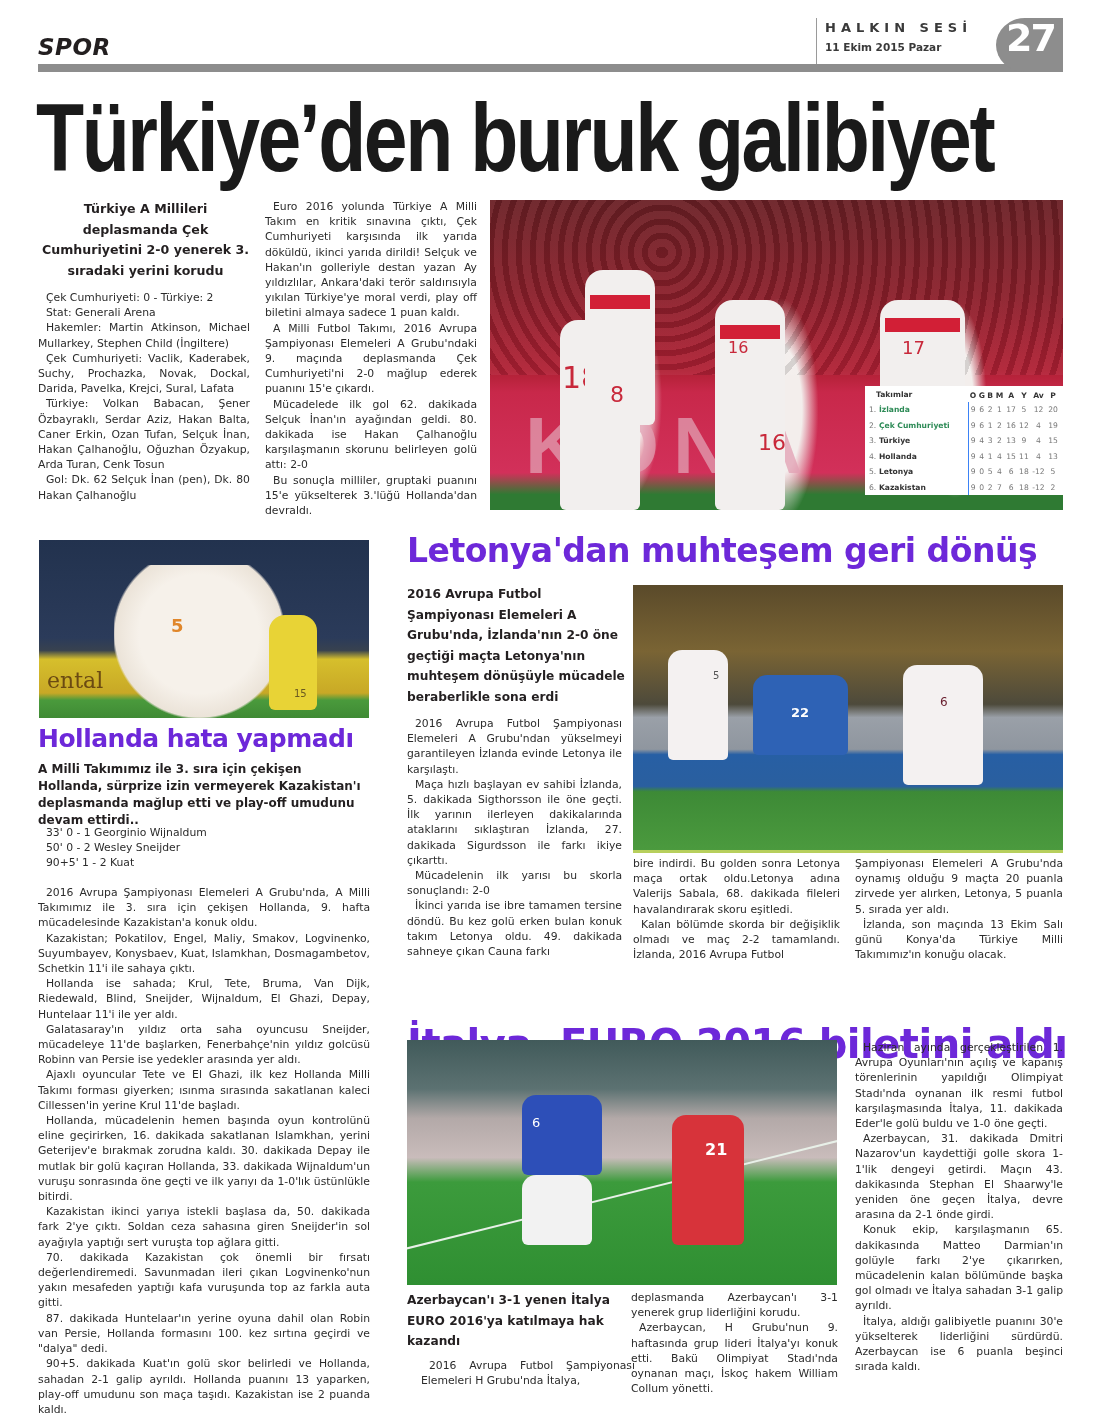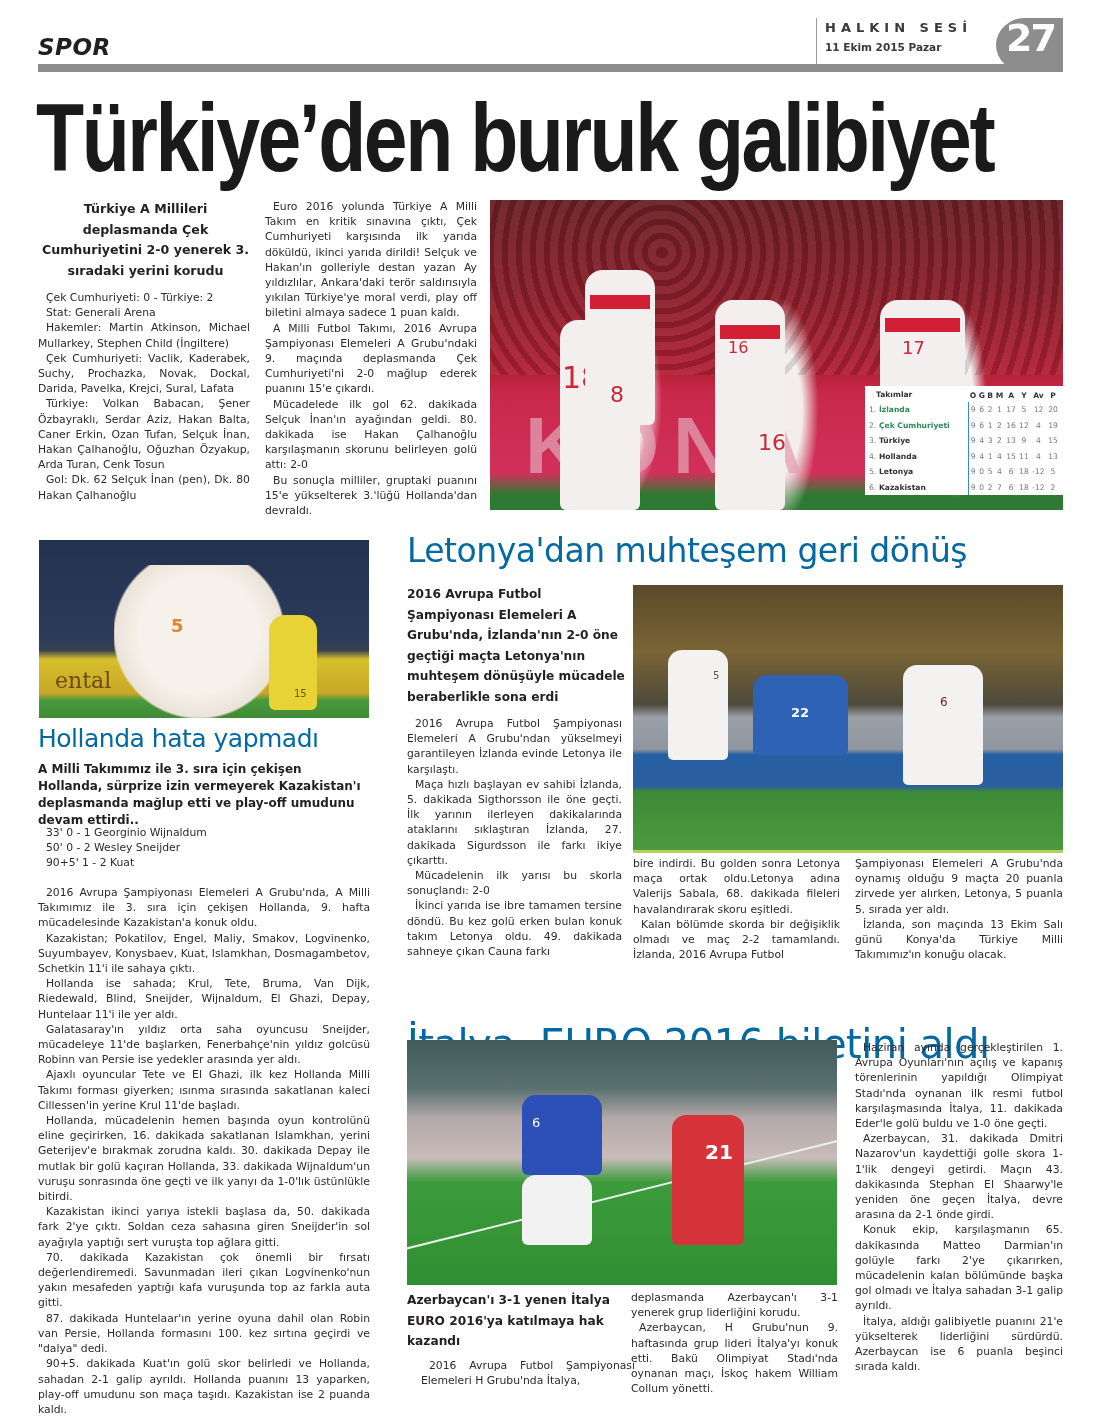--- a/index.html
+++ b/index.html
@@ -11,21 +11,21 @@
   .top-rule { position: absolute; left: 38px; top: 64px; width: 1025px; height: 8px; background: #8d8d8d; }
   .mast-box { position: absolute; left: 816px; top: 18px; height: 46px; border-left: 1px solid #9a9a9a; padding-left: 8px; }
   .mast-name { font-family: "DejaVu Sans", sans-serif; font-weight: bold; font-size: 13px; letter-spacing: 5px; color: #3a3a3a; line-height: 20px; }
   .mast-date { font-family: "DejaVu Sans", sans-serif; font-weight: bold; font-size: 10.5px; color: #3a3a3a; line-height: 18px; }
   .page-tab { position: absolute; left: 996px; top: 18px; width: 67px; height: 54px; background: #8d8d8d; border-top-left-radius: 30px 28px; border-bottom-left-radius: 30px 28px; }
   .page-num { position: absolute; left: 1006px; top: 16px; font-family: "DejaVu Sans", sans-serif; font-weight: bold; font-size: 38px; color: #ffffff; letter-spacing: -2px; }
 
   
   .big-headline { position: absolute; left: 36px; top: 88px; width: 1030px; font-family: "Liberation Sans", sans-serif; font-weight: bold; font-size: 96px; line-height: 100px; letter-spacing: -3px; transform: scaleX(0.82); transform-origin: left top; white-space: nowrap; color: #1a1a1a; }
 
-  .h2 { position: absolute; font-family: "DejaVu Sans", sans-serif; font-weight: normal; color: #0369a1; white-space: nowrap; letter-spacing: -0.5px; }
+  .h2 { position: absolute; font-family: "DejaVu Sans", sans-serif; font-weight: bold; color: #6d28d9; white-space: nowrap; letter-spacing: -0.5px; }
 
   .deck { position: absolute; font-family: "DejaVu Sans", sans-serif; font-weight: bold; font-size: 13px; line-height: 21px; color: #231f20; }
 
   .body { position: absolute; font-family: "DejaVu Sans", sans-serif; font-size: 10.8px; line-height: 15.2px; color: #2b2b2b; text-align: justify; }
   .body p { text-indent: 8px; }
   .body p.noind { text-indent: 0; }
 
   
   .photo { position: absolute; overflow: hidden; }
   .p1 { left: 490px; top: 200px; width: 573px; height: 310px;
@@ -45,21 +45,21 @@
   .standings th { text-align: left; font-weight: bold; font-size: 7.6px; padding: 2px 1px 3px; color: #333; }
   .standings th.c, .standings td.c { text-align: center; padding: 2px 0.5px; }
   .standings td { padding: 2px 1px; height: 15.5px; }
   .standings td.team { font-weight: bold; color: #333; border-right: 1px solid #3b82f6; }
   .standings td.team.green { color: #2e8b57; }
   .standings td.c { color: #777; }
   .standings .rank { color: #777; font-weight: normal; }
 
   .p2 { left: 39px; top: 540px; width: 330px; height: 178px;
         background: linear-gradient(to bottom, #22324e 0%, #2b3b5a 55%, #38424f 62%, #d6bf2c 67%, #c8a826 86%, #4a9a3c 90%, #3f8a34 100%); }
-  .p2 .ental { position: absolute; left: 16px; top: 128px; font-family: "DejaVu Serif", serif; font-size: 22px; color: #6b4a12; }
+  .p2 .ental { position: absolute; left: 8px; top: 128px; font-family: "DejaVu Serif", serif; font-size: 22px; color: #6b4a12; }
   .p2 .pile { position: absolute; left: 75px; top: 25px; width: 170px; height: 153px; background: radial-gradient(ellipse at 50% 45%, #f6f1ea 50%, #ebe3d8 70%, transparent 72%); }
   .p2 .yellow { position: absolute; left: 230px; top: 75px; width: 48px; height: 95px; background: #e8d336; border-radius: 16px 16px 6px 6px; }
 
   .p3 { left: 633px; top: 585px; width: 430px; height: 265px;
         background: linear-gradient(to bottom, #5a4a2a 0%, #7a6434 25%, #4d4a3b 45%, #9aa0a8 50%, #8f969f 62%, #275fa4 64%, #2a5f9f 76%, #3d8a36 78%, #4b9a3e 100%); }
   .p3 .pl { position: absolute; border-radius: 14px 14px 5px 5px; }
 
   .p4 { left: 407px; top: 1040px; width: 430px; height: 245px;
         background: linear-gradient(to bottom, #415a5a 0%, #5c7272 20%, #b3a9a8 32%, #c9bcbb 48%, #3c9b3c 58%, #2f8f32 100%); }
   .p4 .line { position: absolute; left: -20px; top: 150px; width: 500px; height: 2px; background: #e8f0e8; transform: rotate(-14deg); }
@@ -263,32 +263,32 @@
 </div>
 
 <div class="h2" style="left:407px; top:980px; font-size:40px;margin-top:41px;">İtalya, EURO 2016 biletini aldı</div>
 
 <div class="photo p4">
   <div class="line"></div>
   <div class="pl" style="left:115px; top:55px; width:80px; height:80px; background:#2d4fb8;"></div>
   <div class="pl" style="left:115px; top:135px; width:70px; height:70px; background:#f2f2f2;"></div>
   <div class="pl" style="left:265px; top:75px; width:72px; height:130px; background:#d7333a;"></div>
   <div style="position:absolute; left:125px; top:75px; font-size:13px; color:#ffffff; font-family:'DejaVu Sans',sans-serif;">6</div>
-  <div style="position:absolute; left:298px; top:100px; font-size:20px; font-weight:bold; color:#ffffff; font-family:'DejaVu Sans',sans-serif;">21</div>
+  <div style="position:absolute; left:298px; top:100px; font-size:16px; font-weight:bold; color:#ffffff; font-family:'DejaVu Sans',sans-serif;">21</div>
 </div>
 
 <div class="deck" style="left:407px; top:1290px; width:215px; font-size:12.2px; line-height:20.5px;">Azerbaycan'ı 3-1 yenen İtalya EURO 2016'ya katılmaya hak kazandı</div>
 
 <div class="body" style="left:421px; top:1358px; width:214px;">
   <p>2016 Avrupa Futbol Şampiyonası Elemeleri H Grubu'nda İtalya,</p>
 </div>
 
 <div class="body" style="left:631px; top:1290px; width:207px;">
   <p class="noind">deplasmanda Azerbaycan'ı 3-1 yenerek grup liderliğini korudu.</p>
   <p>Azerbaycan, H Grubu'nun 9. haftasında grup lideri İtalya'yı konuk etti. Bakü Olimpiyat Stadı'nda oynanan maçı, İskoç hakem William Collum yönetti.</p>
 </div>
 
 <div class="body" style="left:855px; top:1040px; width:208px;">
   <p>Haziran ayında gerçekleştirilen 1. Avrupa Oyunları'nın açılış ve kapanış törenlerinin yapıldığı Olimpiyat Stadı'nda oynanan ilk resmi futbol karşılaşmasında İtalya, 11. dakikada Eder'le golü buldu ve 1-0 öne geçti.</p>
   <p>Azerbaycan, 31. dakikada Dmitri Nazarov'un kaydettiği golle skora 1-1'lik dengeyi getirdi. Maçın 43. dakikasında Stephan El Shaarwy'le yeniden öne geçen İtalya, devre arasına da 2-1 önde girdi.</p>
   <p>Konuk ekip, karşılaşmanın 65. dakikasında Matteo Darmian'ın golüyle farkı 2'ye çıkarırken, mücadelenin kalan bölümünde başka gol olmadı ve İtalya sahadan 3-1 galip ayrıldı.</p>
-  <p>İtalya, aldığı galibiyetle puanını 21'e yükselterek liderliğini sürdürdü. Azerbaycan ise 6 puanla beşinci sırada kaldı.</p>
+  <p>İtalya, aldığı galibiyetle puanını 30'e yükselterek liderliğini sürdürdü. Azerbaycan ise 6 puanla beşinci sırada kaldı.</p>
 </div>
 
 </body></html>

